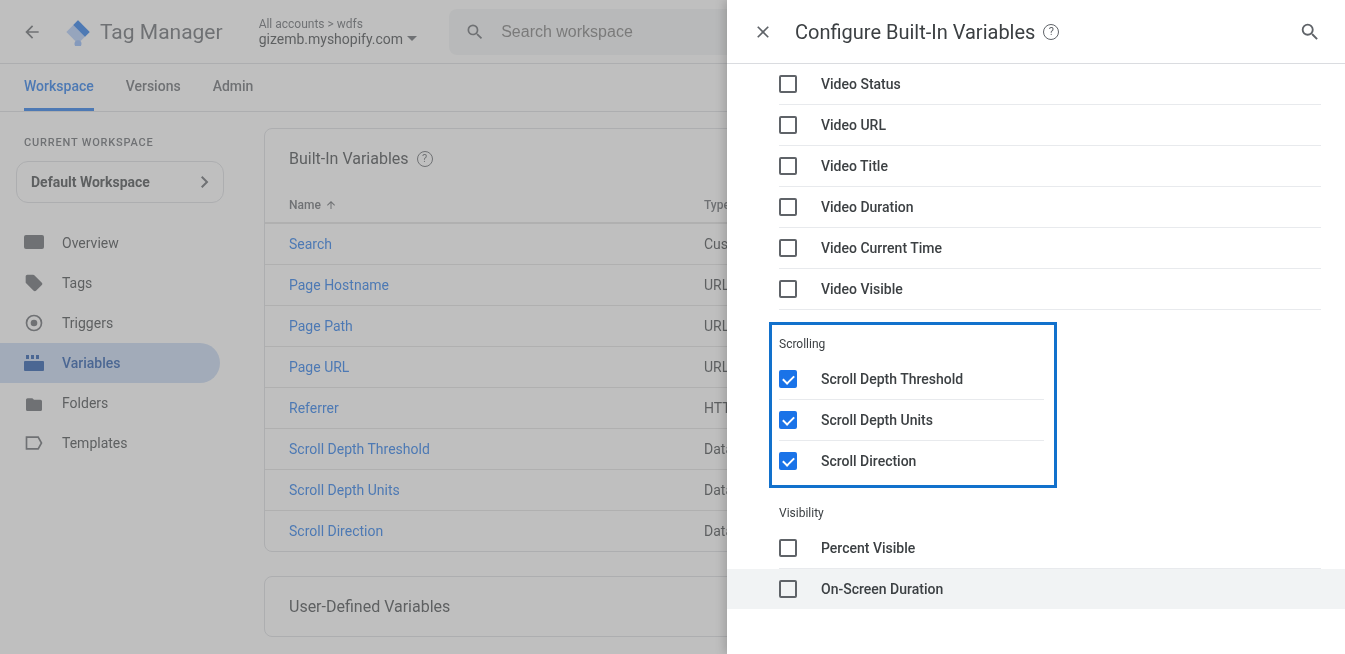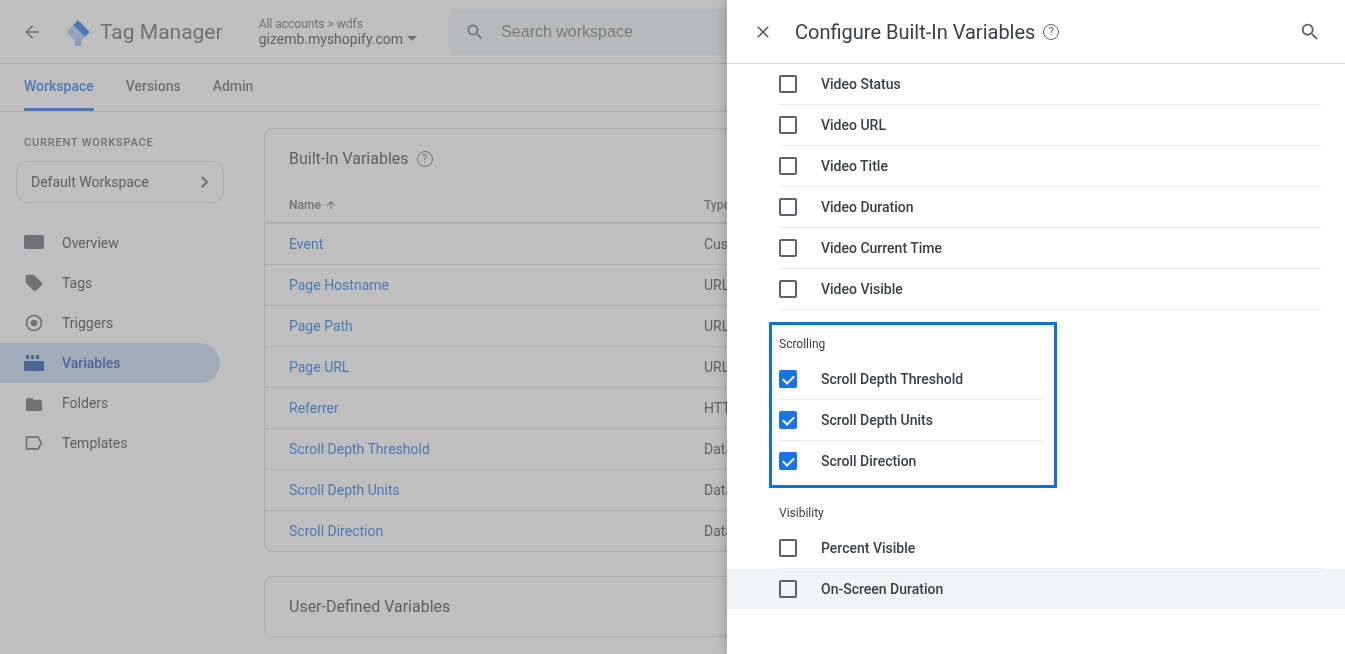--- a/index.html
+++ b/index.html
@@ -17,21 +17,21 @@
 .search-box { margin-left: 32px; background: #f1f3f4; height: 46px; border-radius: 8px; display: flex; align-items: center; padding: 0 16px; flex: 0 0 440px; color: #5f6368; gap: 16px; }
 .search-box input { border: none; background: transparent; outline: none; font-size: 16px; width: 100%; color: #5f6368; }
 
 .nav-tabs { display: flex; padding: 0 24px; border-bottom: 1px solid #dadce0; gap: 32px; height: 48px; }
 .nav-tab { display: flex; align-items: center; color: #5f6368; font-size: 14px; font-weight: 500; cursor: pointer; border-bottom: 3px solid transparent; }
 .nav-tab.active { color: #1a73e8; border-bottom-color: #1a73e8; }
 
 .content-wrap { display: flex; height: calc(100% - 112px); }
 .sidebar { width: 240px; padding: 16px 0; }
 .sidebar-label { font-size: 11px; color: #5f6368; letter-spacing: 0.8px; padding: 8px 24px; font-weight: 500; }
-.workspace-select { margin: 4px 16px 20px 16px; border: 1px solid #dadce0; border-radius: 12px; padding: 12px 14px; display: flex; align-items: center; justify-content: space-between; cursor: pointer; font-size: 14px; color: #3c4043; }
+.workspace-select { margin: 4px 16px 20px 16px; border: 1px solid #dadce0; border-radius: 12px; padding: 12px 14px; display: flex; align-items: center; justify-content: space-between; cursor: pointer; font-size: 14px; color: #3c4043; font-weight: bold; }
 .side-item { display: flex; align-items: center; gap: 18px; padding: 0 24px; height: 40px; cursor: pointer; color: #3c4043; font-size: 14px; border-radius: 0 20px 20px 0; margin-right: 20px; }
 .side-item.active { background: #c5d7f2; color: #174ea6; font-weight: 500; }
 .side-item .icn { width: 20px; height: 20px; display: flex; align-items: center; justify-content: center; color: #5f6368; }
 .side-item.active .icn { color: #174ea6; }
 
 .main-panel { flex: 1; background: #fff; padding: 16px 24px; overflow: auto; }
 .card { border: 1px solid #dadce0; border-radius: 8px; margin-bottom: 24px; background: #fff; }
 .card-header { padding: 20px 24px; font-size: 16px; color: #3c4043; display: flex; align-items: center; gap: 8px; }
 .table-head { display: flex; padding: 10px 24px; font-size: 12px; color: #5f6368; font-weight: 500; border-bottom: 1px solid #e0e0e0; }
 .col-name { flex: 0 0 415px; display: flex; align-items: center; gap: 4px; }
@@ -177,21 +177,21 @@
             <span>Name</span>
             <svg width="12" height="12" viewBox="0 0 24 24">
                 <path fill="#5f6368" d="M4 12l1.41 1.41L11 7.83V20h2V7.83l5.58 5.59L20 12l-8-8-8 8z"></path>
               </svg>
           </div>
           <div class="col-type">Type</div>
         </div>
         <div id="tbl-rows">
             <div class="table-row">
               <div class="col-name">
-                <a>Event</a>
+                <a>Search</a>
               </div>
               <div class="col-type">Custom</div>
             </div>
             <div class="table-row">
               <div class="col-name">
                 <a>Page Hostname</a>
               </div>
               <div class="col-type">URL</div>
             </div>
             <div class="table-row">

